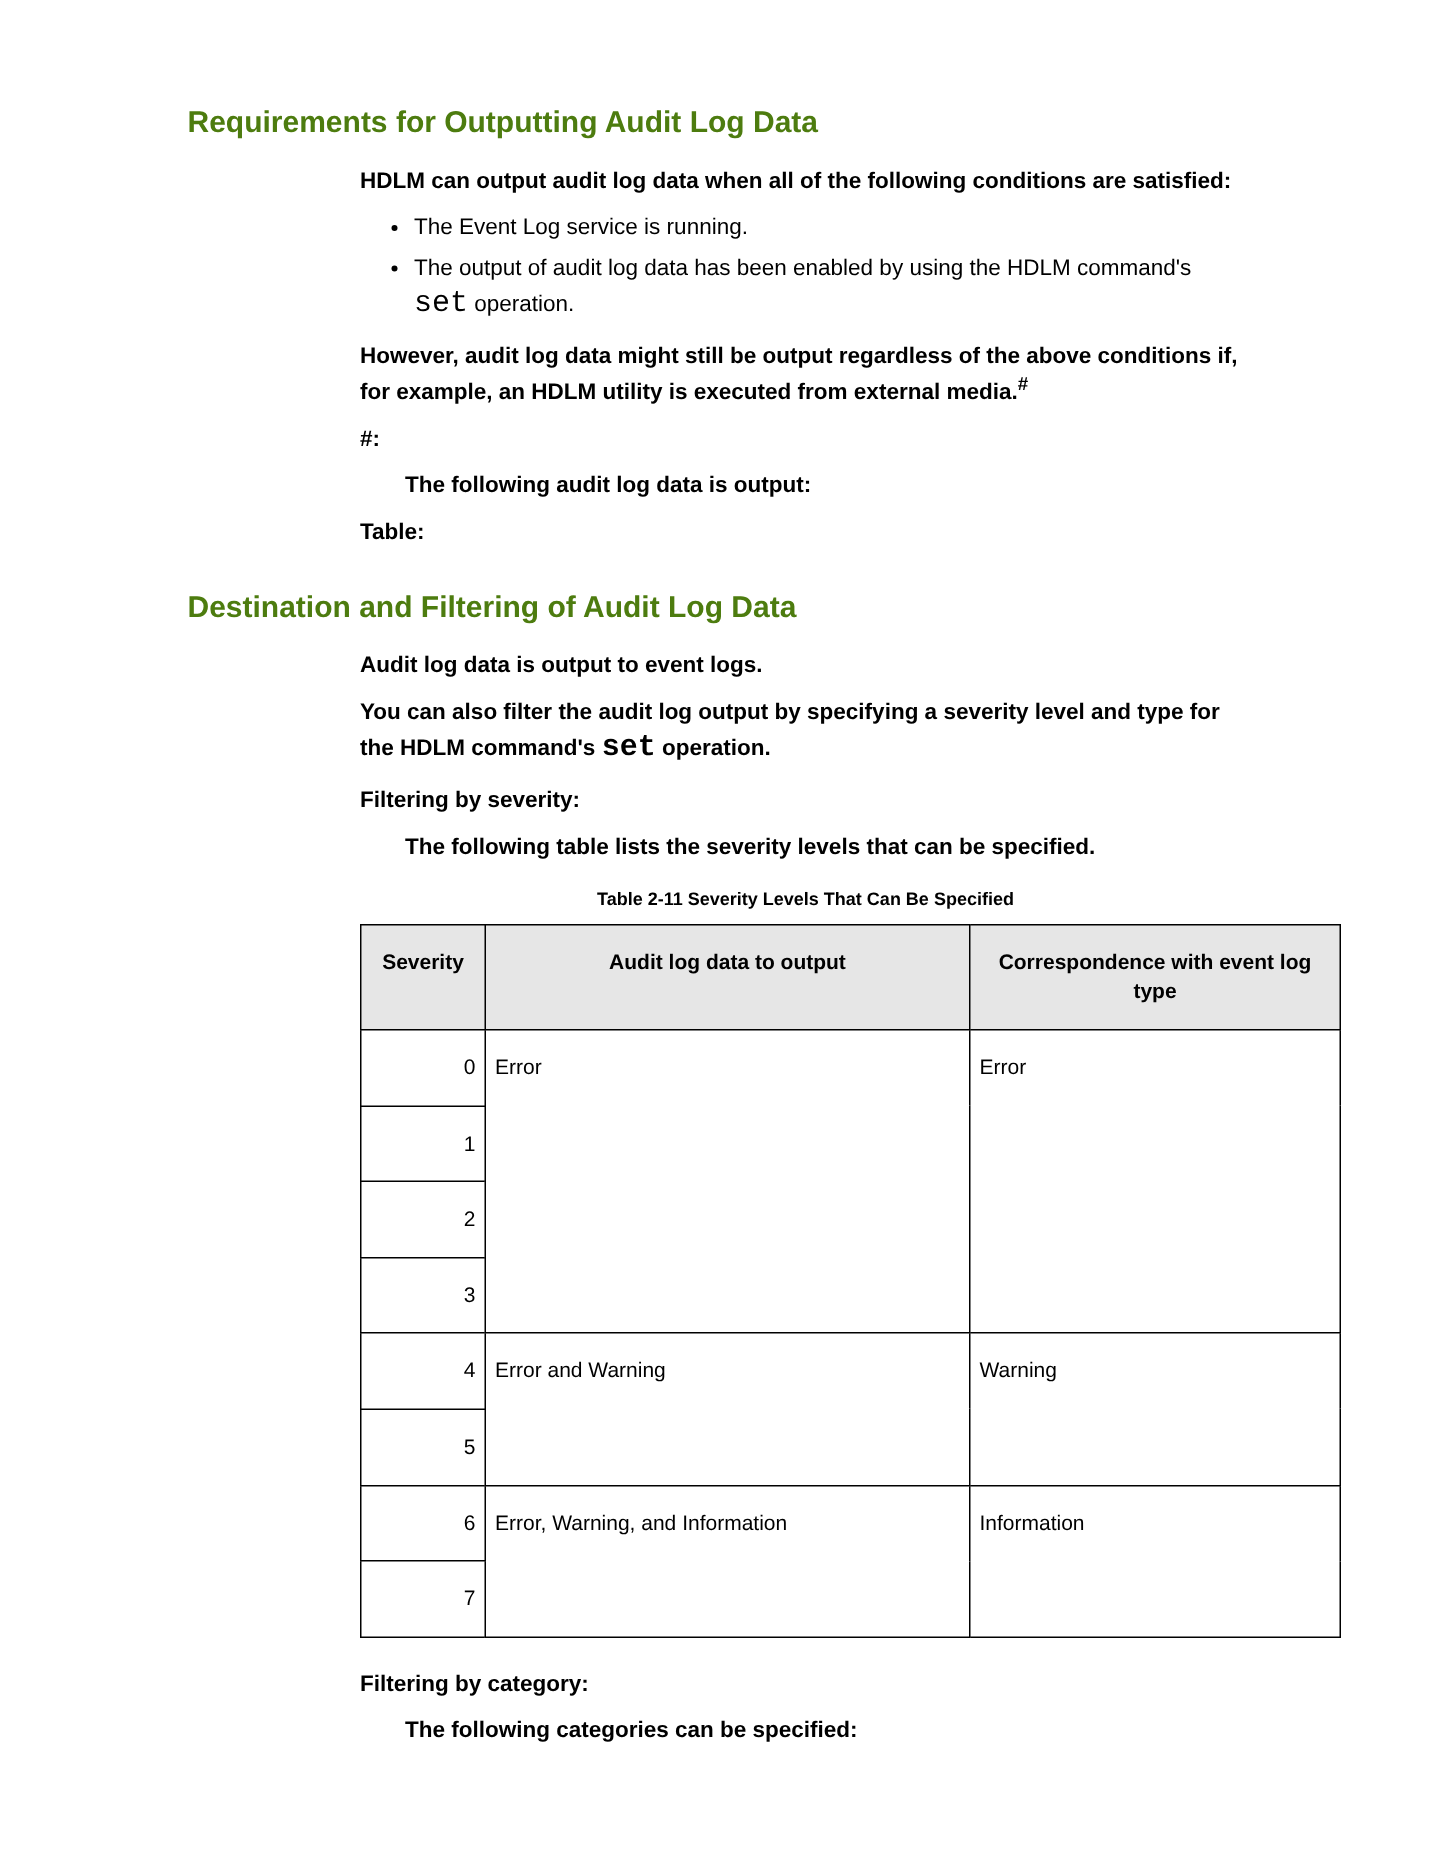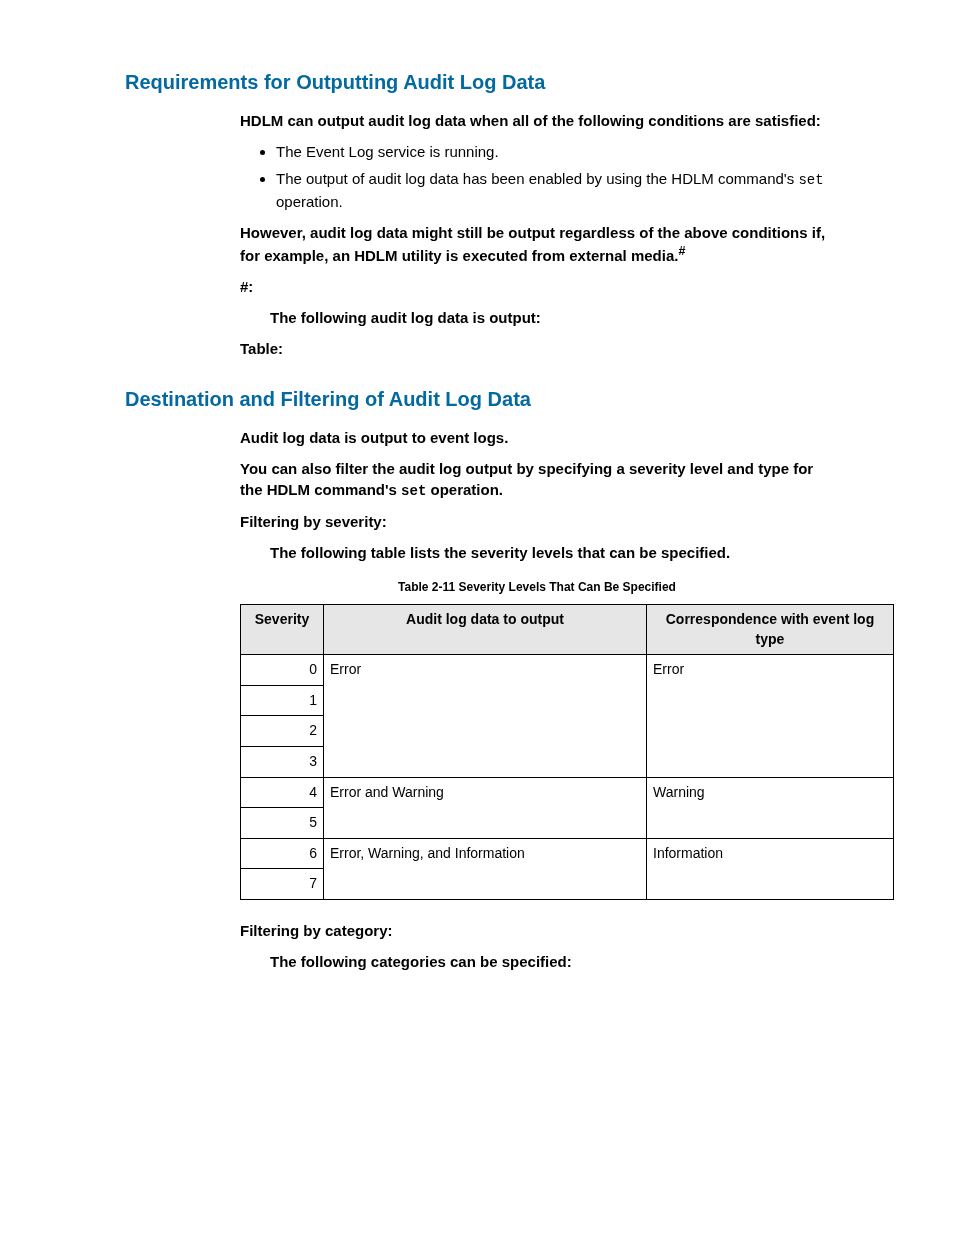--- a/index.html
+++ b/index.html
@@ -6,21 +6,21 @@
     font-family: Verdana, Geneva, sans-serif;
     font-size: 15px;
     color: #000;
     margin: 0;
     padding: 60px 70px 40px 70px;
     width: 954px;
     box-sizing: border-box;
     line-height: 1.4;
   }
   h2 {
-    color: #0369a1;
+    color: #4d7c0f;
     font-size: 20px;
     font-weight: bold;
     margin: 8px 0 14px 55px;
   }
   .body-indent {
     margin-left: 170px;
     margin-right: 50px;
   }
   p {
     margin: 0 0 10px 0;
@@ -49,21 +49,21 @@
     position: absolute;
     left: 0;
     top: 6px;
     width: 7px;
     height: 7px;
     border: 1.5px solid #000;
     border-radius: 50%;
   }
   .mono {
     font-family: "Courier New", monospace;
-    font-size: 14px;
+    font-size: 20px;
   }
   .def {
     margin-left: 30px;
     margin-bottom: 10px;
   }
   .note-indent ul.circ {
     padding-left: 36px;
   }
   .table-caption {
     text-align: center;
@@ -72,21 +72,21 @@
     margin: 16px 0 8px 0;
   }
   table.sev {
     border-collapse: collapse;
     width: 654px;
     margin: 0 auto 20px auto;
     font-size: 14px;
   }
   table.sev th, table.sev td {
     border: 1px solid #000;
-    padding: 5px 6px;
+    padding: 15px 6px;
     vertical-align: top;
   }
   table.sev th {
     background: #e6e6e6;
     font-weight: bold;
     text-align: center;
   }
   table.sev td.sev-num {
     text-align: right;
     width: 70px;

